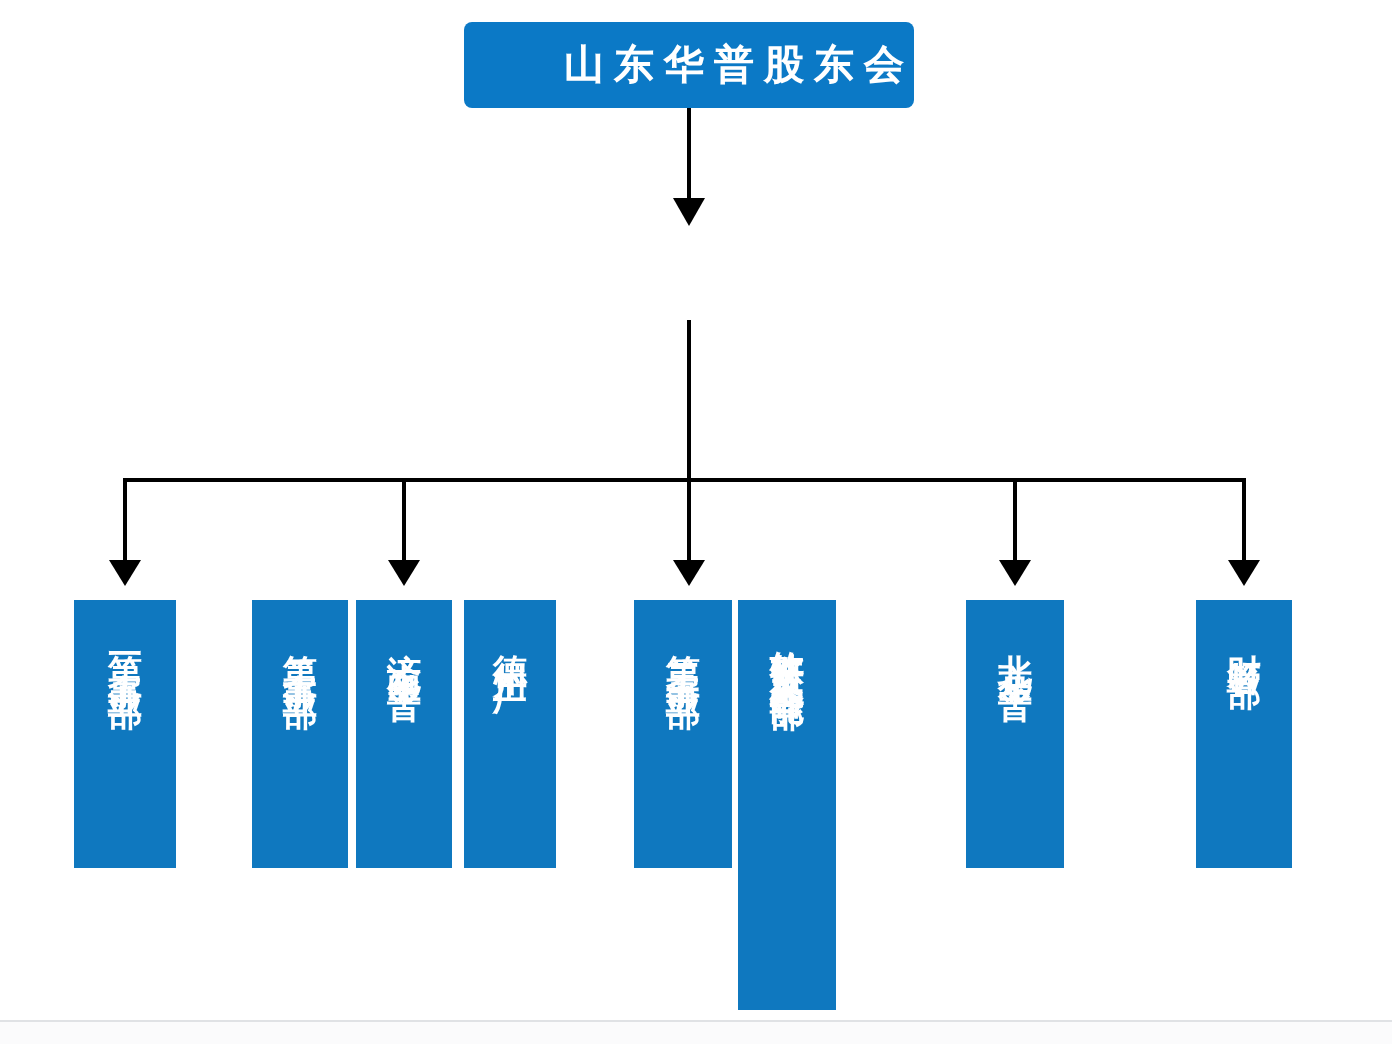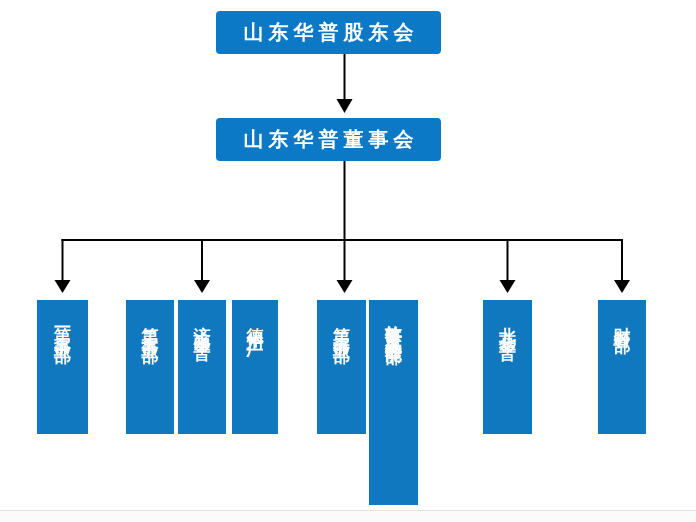--- a/index.html
+++ b/index.html
@@ -4,24 +4,24 @@
 <style>
   html,body{margin:0;padding:0;background:#ffffff;}
   .canvas{
     position:relative;width:696px;height:522px;background:#ffffff;overflow:hidden;
     font-family:"Liberation Sans","DejaVu Sans",sans-serif;
   }
   .connectors{position:absolute;left:0;top:0;width:696px;height:522px;}
   .c-line{stroke:var(--connector-black,#000);stroke-width:2;}
   .c-arrow{fill:var(--connector-black,#000);}
   .node{
-    position:absolute;left:216px;width:225px;
+    position:absolute;left:232px;width:225px;
     background:var(--node-blue,#0b79c6);
     border-radius:4px;color:var(--text-white,#fff);
-    display:flex;align-items:center;justify-content:center;
+    display:flex;align-items:center;justify-content:flex-end;
     font-weight:bold;font-size:20px;letter-spacing:5px;padding-left:5px;
     box-sizing:border-box;
   }
   .node.root{top:11px;height:43px;}
   .node.board{top:118px;height:43px;}
   .col{
     position:absolute;top:300px;height:134px;
     background:var(--column-blue,#0f78bf);
     display:flex;justify-content:center;align-items:flex-start;
     box-sizing:border-box;
@@ -66,23 +66,20 @@
     <polygon class="c-arrow" points="499.5,280 515.5,280 507.5,293"></polygon>
 
     <line class="c-line" x1="622" y1="239" x2="622" y2="281"></line>
     <polygon class="c-arrow" points="614,280 630,280 622,293"></polygon>
   </svg>
 
   <div class="node root">
     <span>山东华普股东会</span>
   </div>
 
-  <div class="node board">
-    <span>山东华普董事会</span>
-  </div>
 
   <div class="col" style="left:37px;width:51px;">
     <span class="vtext">第一事业部</span>
   </div>
   <div class="col" style="left:126px;width:48px;">
     <span class="vtext">第二事业部</span>
   </div>
   <div class="col" style="left:178px;width:48px;">
     <span class="vtext">济南华普</span>
   </div>

